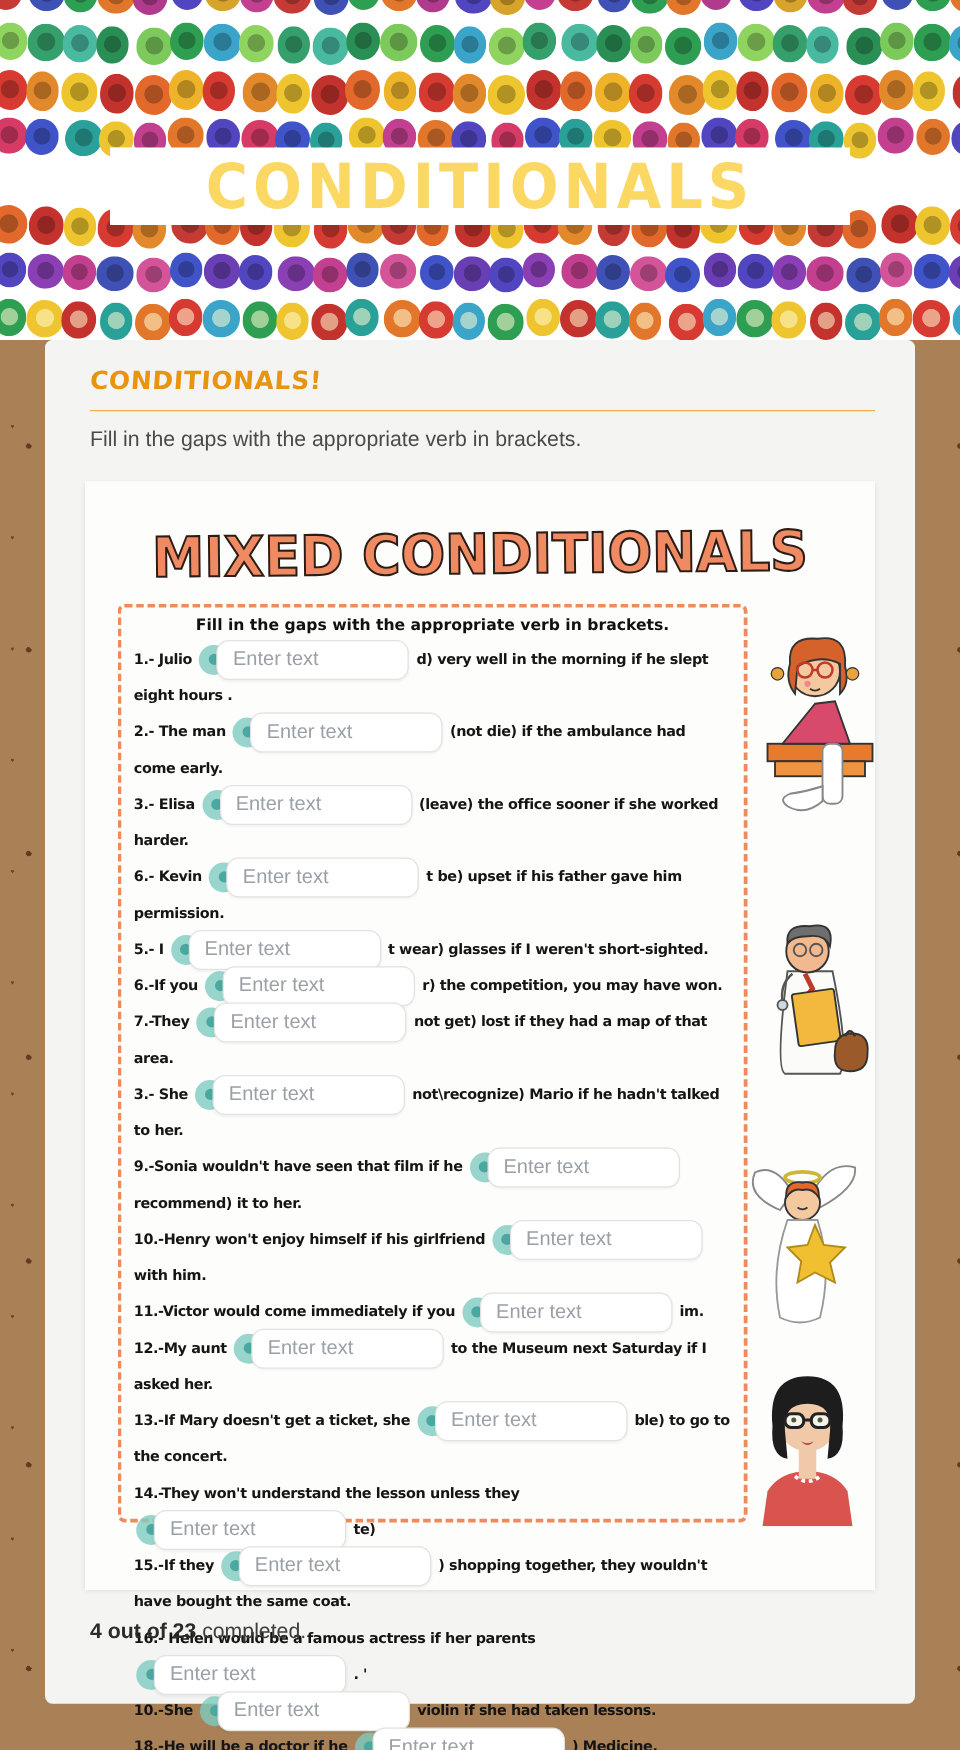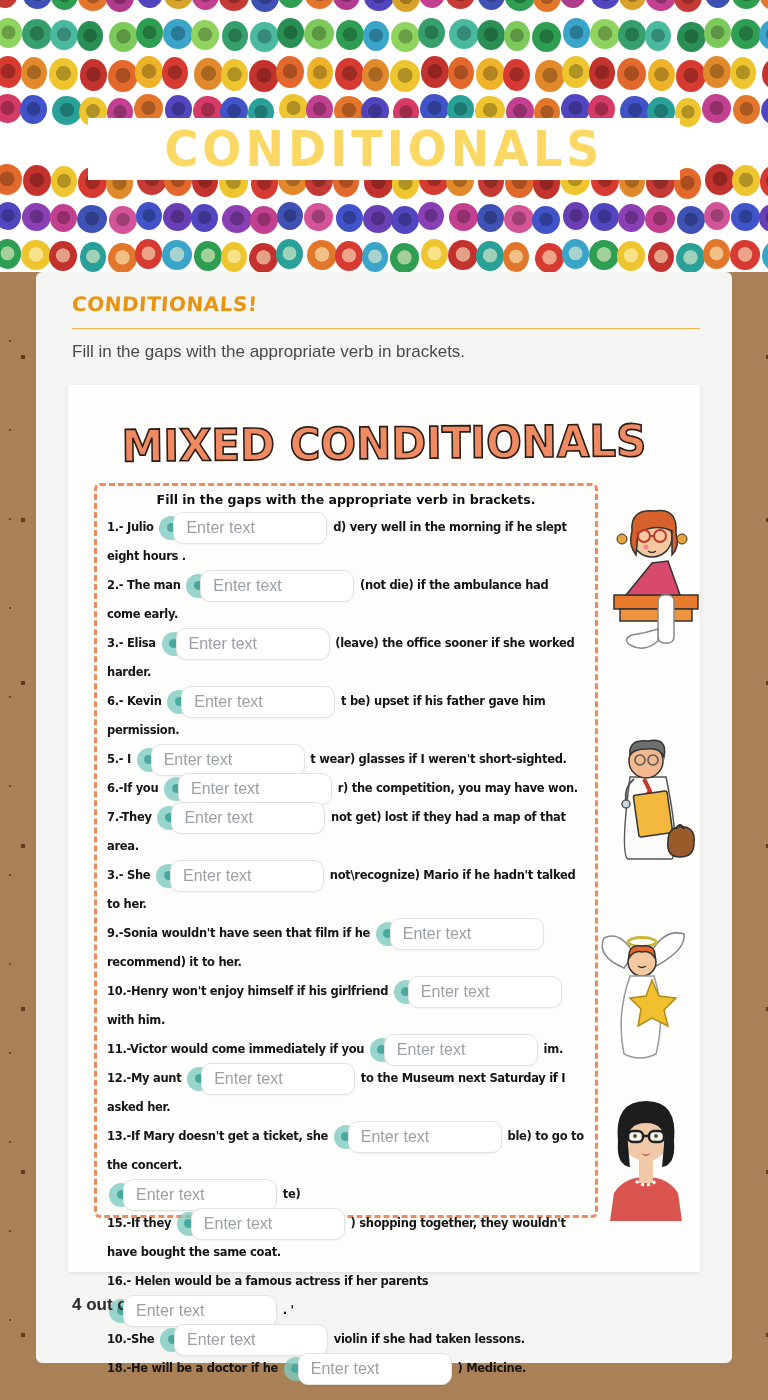--- a/index.html
+++ b/index.html
@@ -449,20 +449,21 @@
     <span class="gap-widget">
       <span class="gap-circle">
                 <i></i>
               </span>
       <input class="gap-input" type="text" placeholder="Enter text" style="">
     </span>
     <span> ble) to go to the concert.</span>
   </div>
 
   <div class="q">
+    <span>14.-They won't understand the lesson unless they </span>
     <span class="gap-widget">
       <span class="gap-circle">
                 <i></i>
               </span>
       <input class="gap-input" type="text" placeholder="Enter text" style="">
     </span>
     <span> te)</span>
   </div>
 
   <div class="q">

